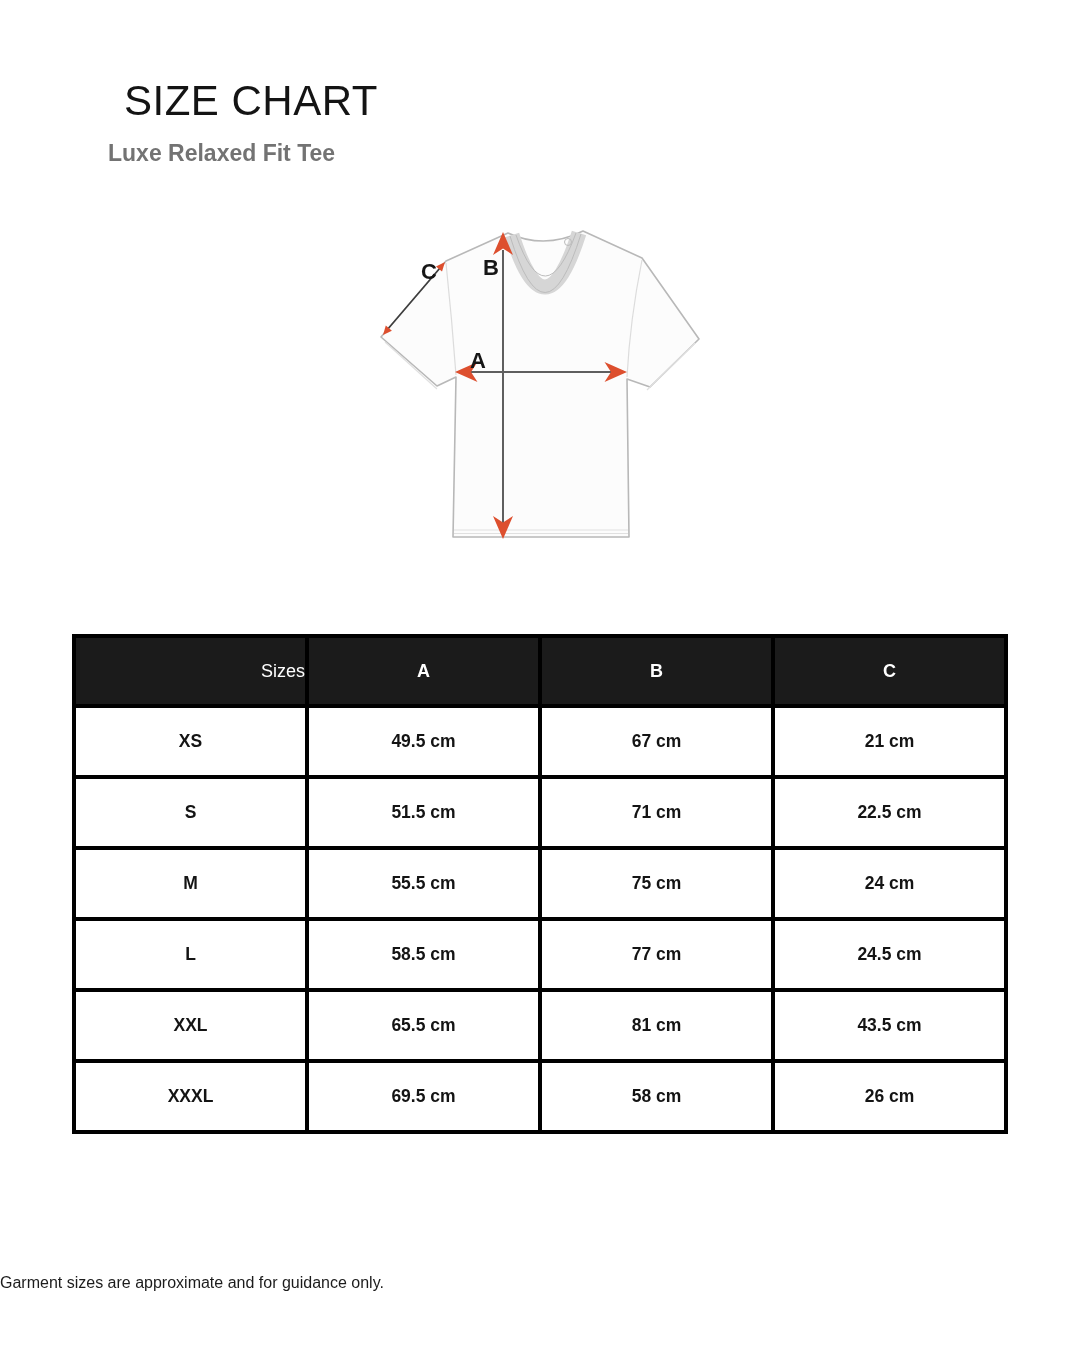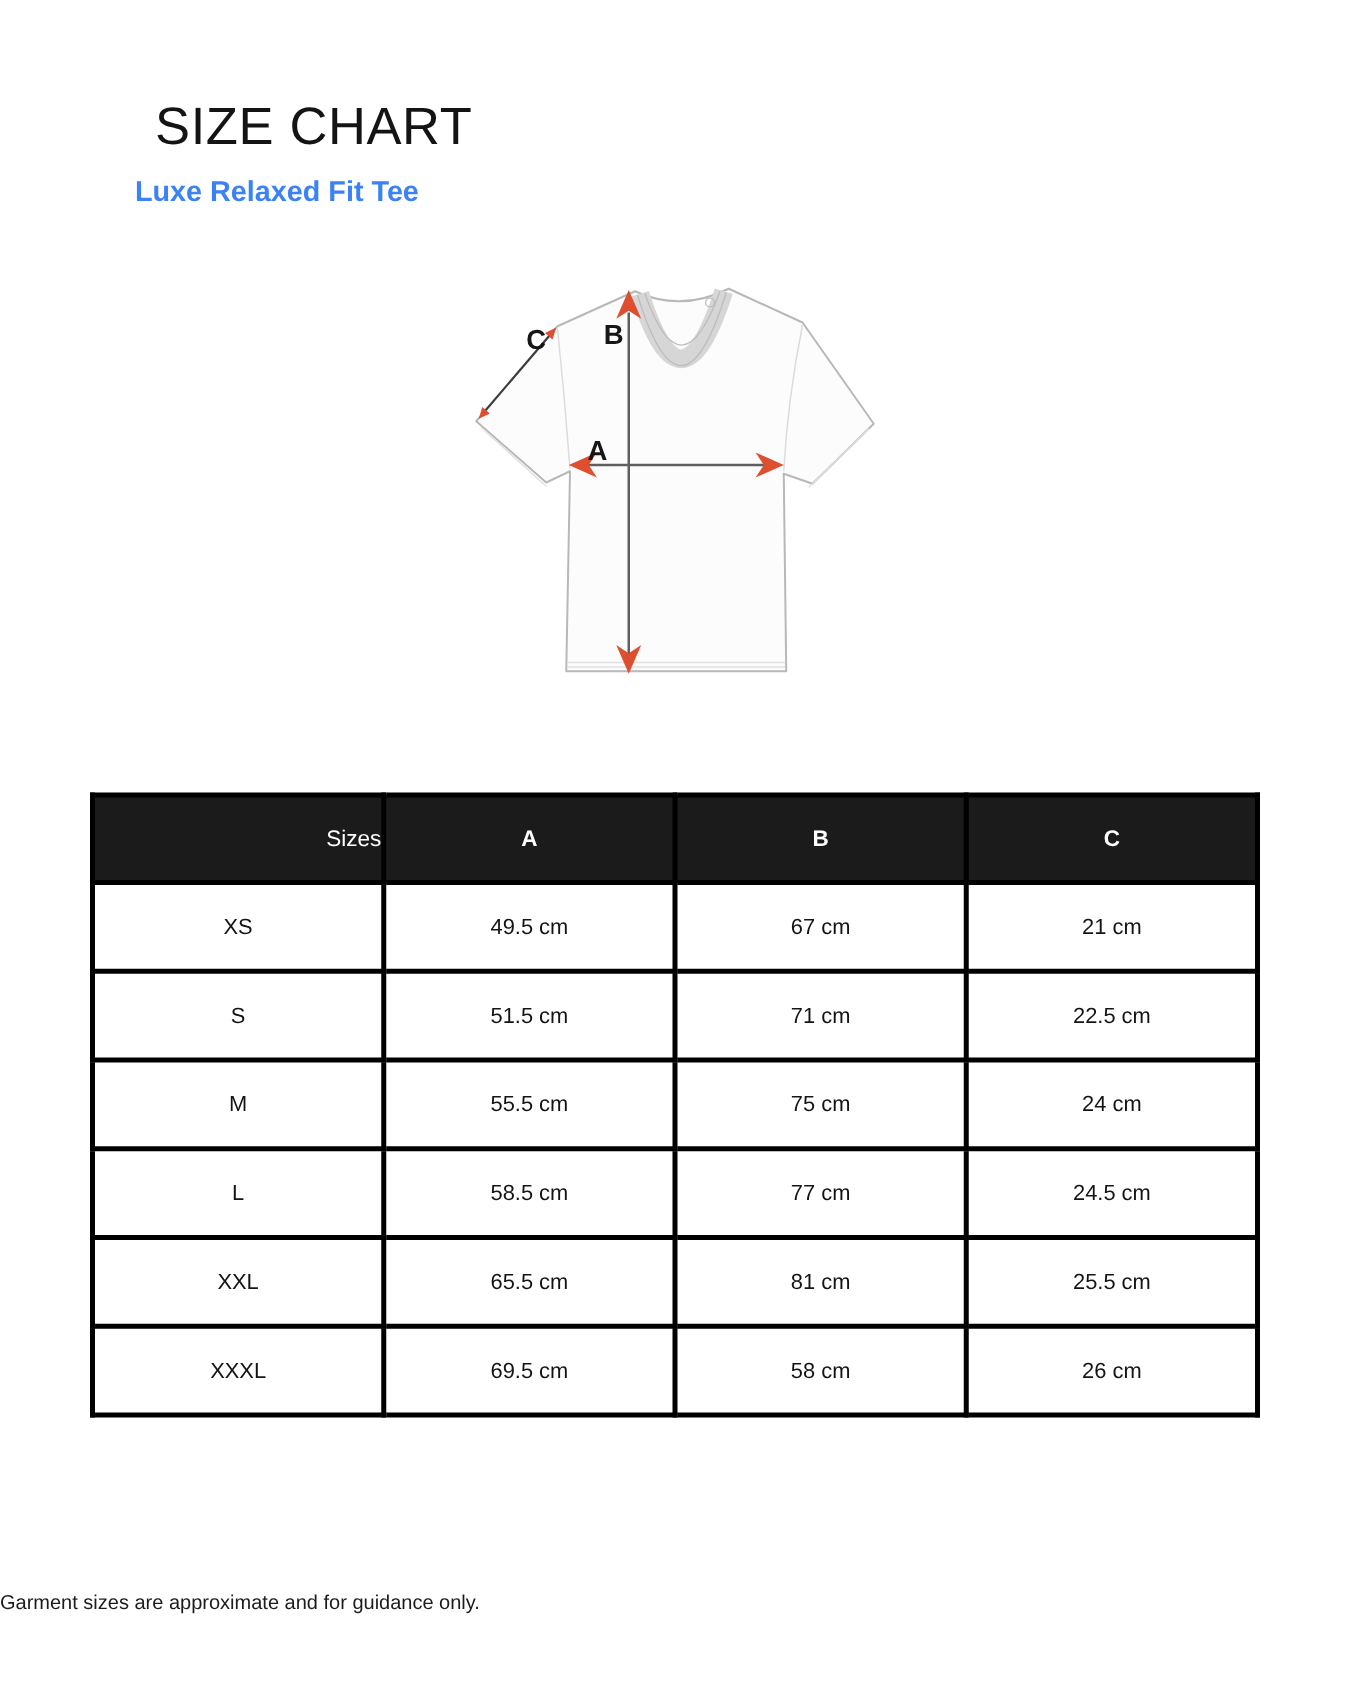--- a/index.html
+++ b/index.html
@@ -19,21 +19,21 @@
     background:#ffffff;
     font-family:"Liberation Sans", sans-serif;
     overflow:hidden;
   }
   .header{position:absolute;left:108px;top:62px;}
   .title{
     font-size:42px;font-weight:400;color:#141414;
     letter-spacing:0.5px;line-height:1.1;margin:16px;
   }
   .subtitle{
-    font-size:23px;font-weight:700;color:#3b82f6;
+    font-size:23px;font-weight:700;color:#737373;
     margin:6px 0 0 0;line-height:1.15;
   }
   .diagram{position:absolute;left:340px;top:190px;width:420px;height:400px;}
   .shirt-outline{fill:var(--shirt_fill);stroke:var(--shirt_outline);stroke-width:1.6;stroke-linejoin:round;}
   .detail-line{fill:none;stroke:#e0e0e0;stroke-width:1.2;}
   .seam-line{fill:none;stroke:#dcdcdc;stroke-width:1.2;}
   .collar-band{fill:none;stroke:var(--collar);stroke-width:15;}
   .collar-edge{fill:none;stroke:#bcbcbc;stroke-width:1;}
   .mline{stroke:var(--measure_line);stroke-width:2;}
   .mline-c{stroke:#3d3d3d;stroke-width:1.6;}
@@ -48,21 +48,21 @@
     text-align:center;vertical-align:middle;
     padding:0;
   }
   table.size-chart th{
     background:var(--header_bg);color:var(--header_text);
     height:66px;font-size:18px;font-weight:700;
   }
   table.size-chart th.col-sizes{font-weight:400;text-align:right;}
   table.size-chart td{
     background:#ffffff;color:#141414;
-    height:67px;font-size:17.5px;font-weight:400;
+    height:67px;font-size:17.5px;font-weight:700;
   }
   .footnote{
     position:absolute;left:0;top:1274px;width:1080px;
     font-size:16px;color:#1c1c1c;
   }
 </style>
 </head>
 <body>
 
 <div class="page">
@@ -148,21 +148,21 @@
         <tr>
           <td>L</td>
           <td>58.5 cm</td>
           <td>77 cm</td>
           <td>24.5 cm</td>
         </tr>
         <tr>
           <td>XXL</td>
           <td>65.5 cm</td>
           <td>81 cm</td>
-          <td>25.5 cm</td>
+          <td>43.5 cm</td>
         </tr>
         <tr>
           <td>XXXL</td>
           <td>69.5 cm</td>
           <td>58 cm</td>
           <td>26 cm</td>
         </tr>
       </tbody>
     </table>
   </div>

